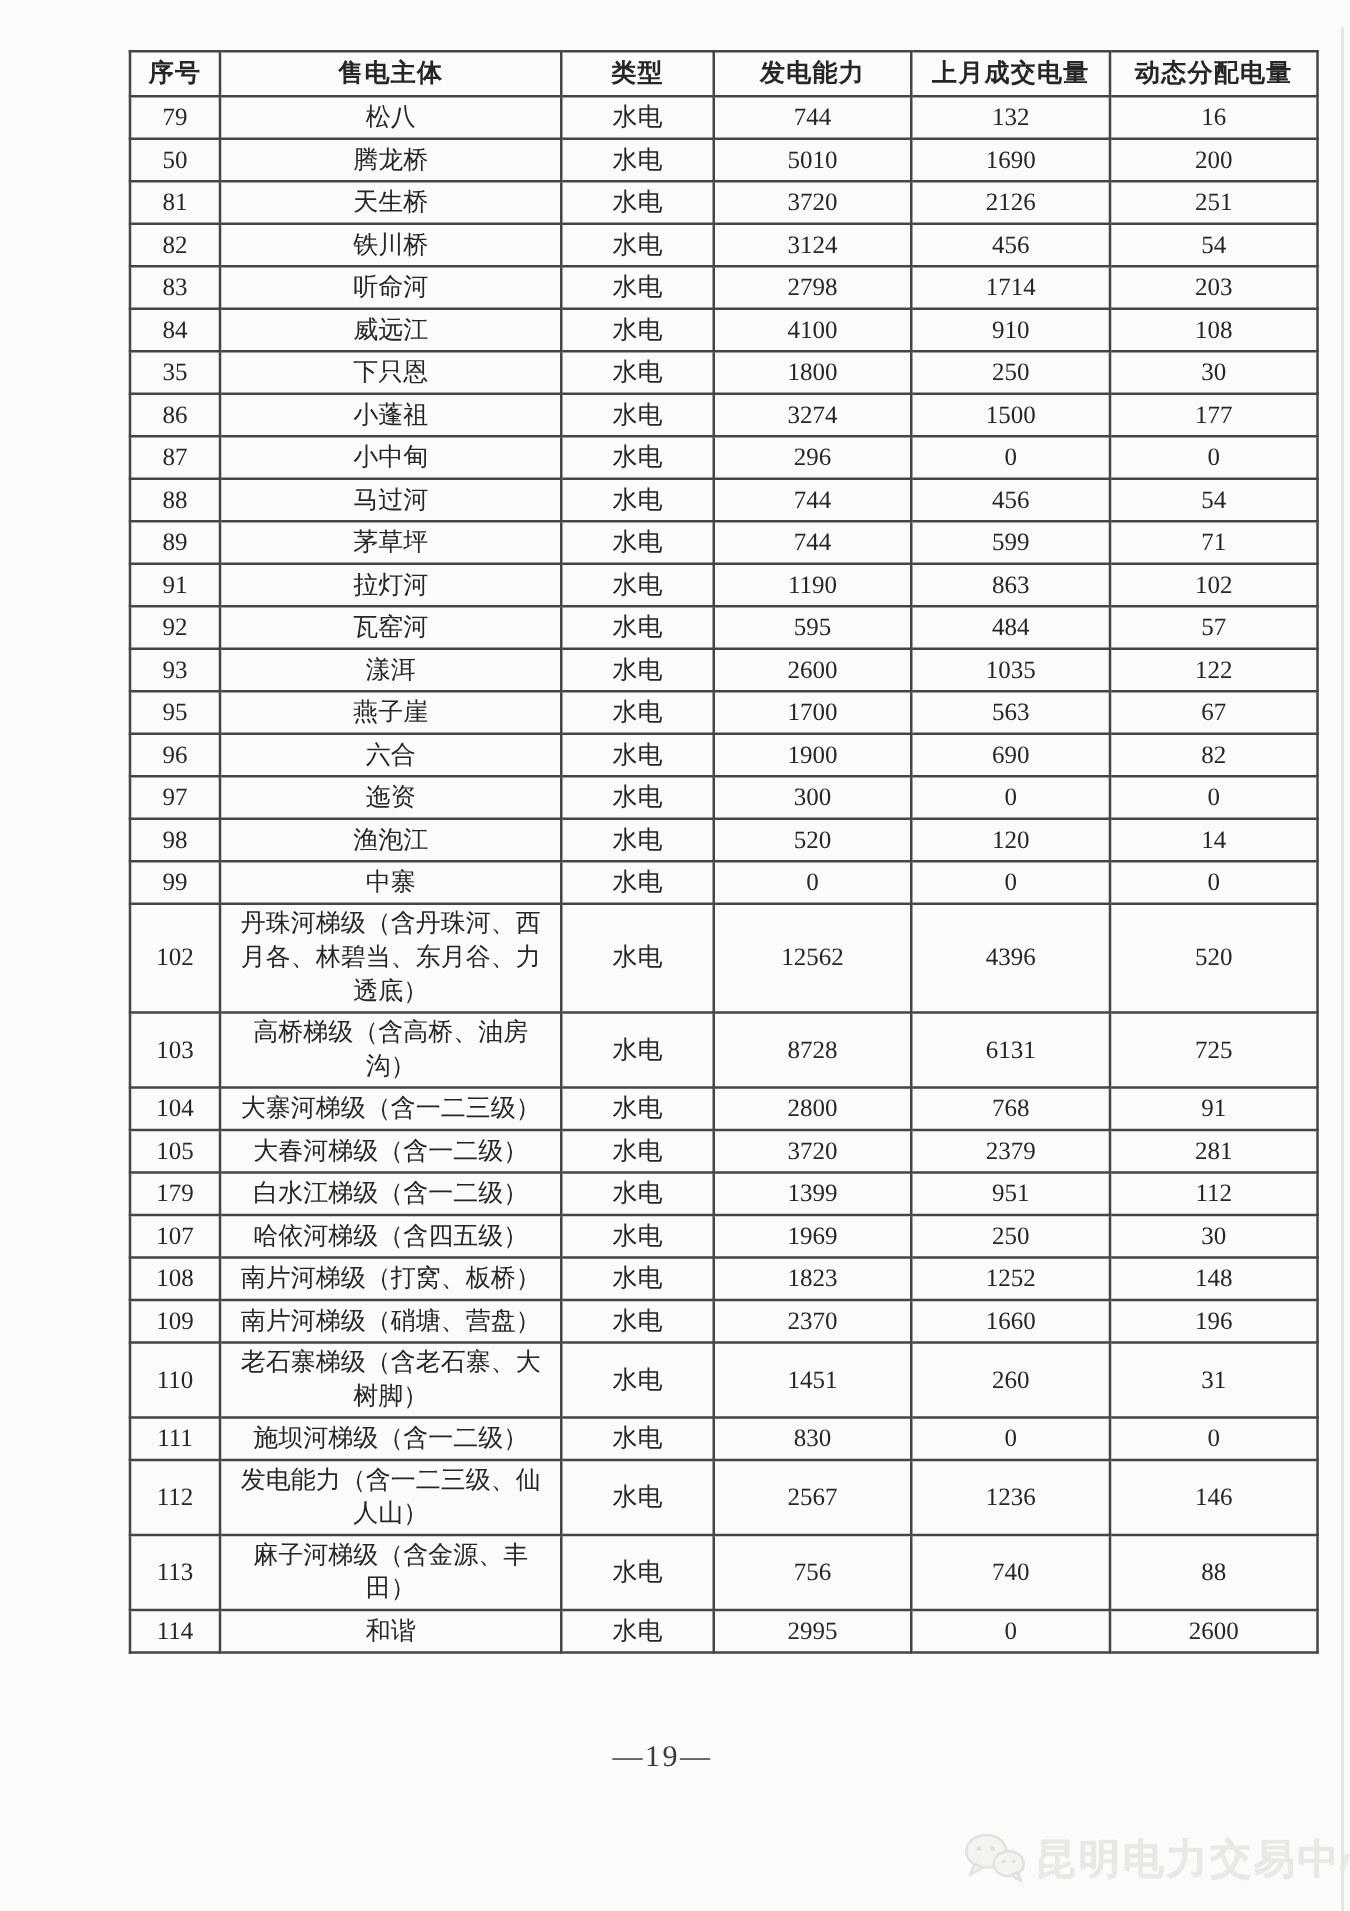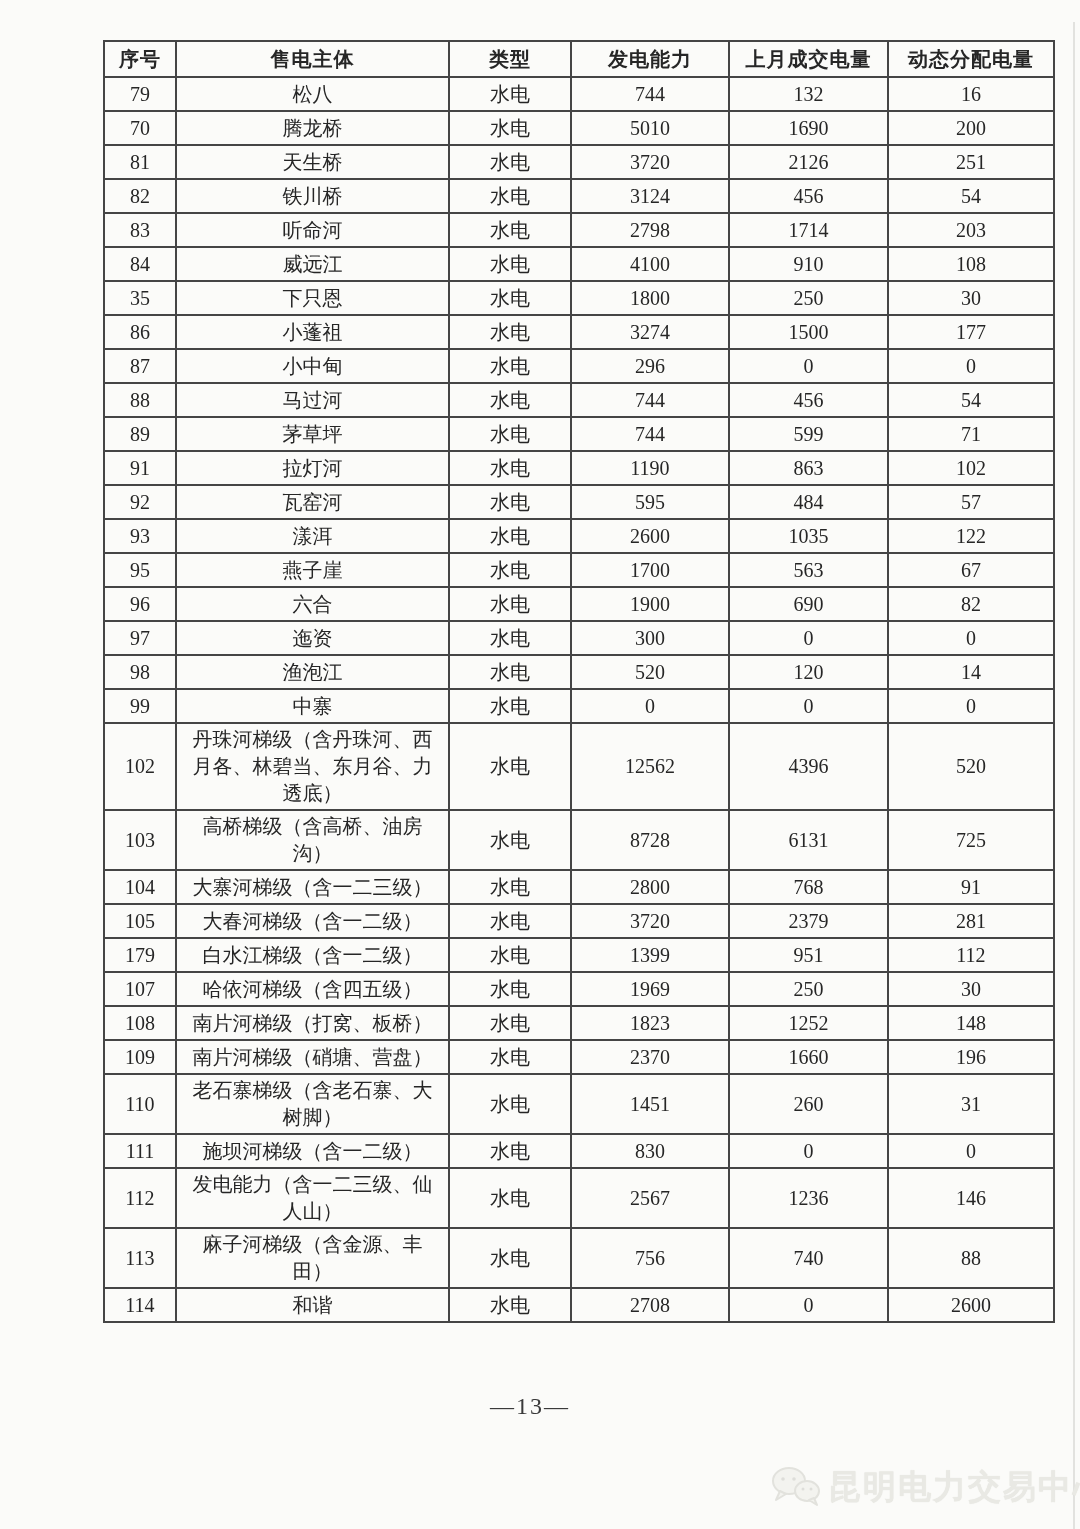--- a/index.html
+++ b/index.html
@@ -129,21 +129,21 @@
     <tbody>
         <tr>
           <td class="cell-seq">79</td>
           <td class="cell-name">松八</td>
           <td class="cell-type">水电</td>
           <td class="cell-capacity">744</td>
           <td class="cell-last_month">132</td>
           <td class="cell-allocation">16</td>
         </tr>
         <tr>
-          <td class="cell-seq">70</td>
+          <td class="cell-seq">50</td>
           <td class="cell-name">腾龙桥</td>
           <td class="cell-type">水电</td>
           <td class="cell-capacity">5010</td>
           <td class="cell-last_month">1690</td>
           <td class="cell-allocation">200</td>
         </tr>
         <tr>
           <td class="cell-seq">81</td>
           <td class="cell-name">天生桥</td>
           <td class="cell-type">水电</td>
@@ -372,29 +372,29 @@
           <td class="cell-name">麻子河梯级（含金源、丰田）</td>
           <td class="cell-type">水电</td>
           <td class="cell-capacity">756</td>
           <td class="cell-last_month">740</td>
           <td class="cell-allocation">88</td>
         </tr>
         <tr>
           <td class="cell-seq">114</td>
           <td class="cell-name">和谐</td>
           <td class="cell-type">水电</td>
-          <td class="cell-capacity">2708</td>
+          <td class="cell-capacity">2995</td>
           <td class="cell-last_month">0</td>
           <td class="cell-allocation">2600</td>
         </tr>
       </tbody>
   </table>
 </div>
 
-<div class="page-number">—13—</div>
+<div class="page-number">—19—</div>
 
 <div class="page-edge-line"></div>
 
 <div class="watermark">
   <svg class="wechat-icon" viewBox="0 0 54 46" xmlns="http://www.w3.org/2000/svg">
     <g fill="#f3f3ef" stroke="#e2e2dd" stroke-width="2">
       <ellipse cx="21" cy="17" rx="16" ry="13"></ellipse>
       <path d="M12 27 L8 36 L18 30 Z" stroke-linejoin="round"></path>
       <ellipse cx="39" cy="27" rx="12" ry="10"></ellipse>
       <path d="M46 34 L49 41 L41 36 Z" stroke-linejoin="round"></path>

